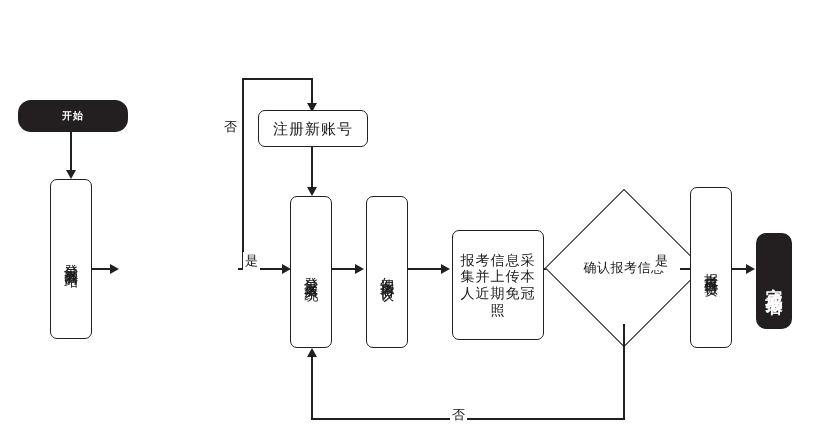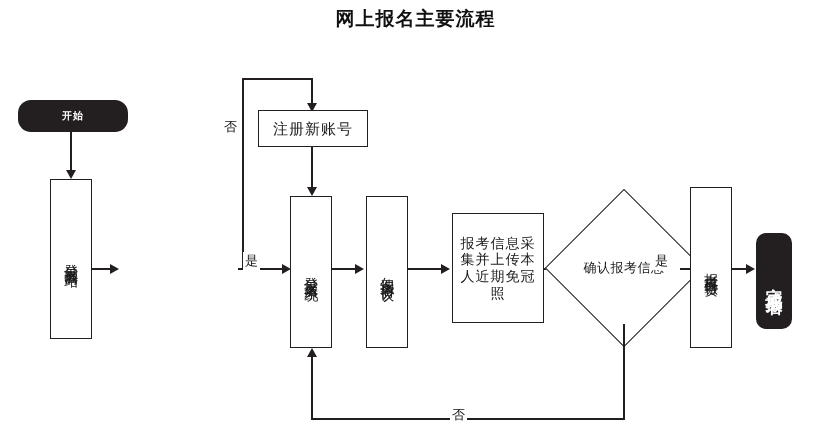--- a/index.html
+++ b/index.html
@@ -13,21 +13,21 @@
   #root{position:relative;width:831px;height:437px;}
 
   .title{
     position:absolute;top:6px;left:0;width:831px;
     text-align:center;
     font-size:19px;font-weight:bold;letter-spacing:1px;
     color:#111;
   }
 
   
-  .node{position:absolute;box-sizing:border-box;}
+  .node{position:absolute;box-sizing:border-box;border-radius:7px;}
 
   
   .pill{
     background:#231f20;color:#ffffff;
     border-radius:13px;
     display:flex;align-items:center;justify-content:center;
     font-weight:bold;
     letter-spacing:1px;
   }
   .pill.vertical{
@@ -89,21 +89,20 @@
     background:#fff;
     padding:0 2px;
     color:#111;
   }
 </style>
 </head>
 <body>
 
 <div id="root">
 
-  <div class="title">网上报名主要流程</div>
 
   <div class="node pill" style="left:18px;top:100px;width:110px;height:32px;font-size:10px;">开始</div>
 
   <div class="line vline" style="left:70px;top:132px;height:43px;"></div>
   <div class="arrow down" style="left:66px;top:170px;"></div>
 
   <div class="node rect vert" style="left:50px;top:179px;width:42px;height:160px;">登录报名网站</div>
 
   <div class="line hline" style="left:92px;top:268px;width:25px;"></div>
   <div class="arrow right" style="left:110px;top:264px;"></div>
@@ -127,21 +126,21 @@
   <div class="node rect vert" style="left:290px;top:196px;width:42px;height:152px;">登录报名系统</div>
 
   <div class="line hline" style="left:332px;top:268px;width:30px;"></div>
   <div class="arrow right" style="left:355px;top:264px;"></div>
 
   <div class="node rect vert" style="left:366px;top:196px;width:42px;height:152px;">勾选报名协议</div>
 
   <div class="line hline" style="left:408px;top:268px;width:40px;"></div>
   <div class="arrow right" style="left:441px;top:264px;"></div>
 
-  <div class="node rect" style="left:452px;top:213px;width:92px;height:110px;font-size:14px;padding:4px 6px;letter-spacing:1px;">报考信息采集并上传本人近期免冠照</div>
+  <div class="node rect" style="left:452px;top:230px;width:92px;height:110px;font-size:14px;padding:4px 6px;letter-spacing:1px;">报考信息采集并上传本人近期免冠照</div>
 
   <div class="line hline" style="left:544px;top:268px;width:22px;"></div>
   <div class="arrow right" style="left:559px;top:264px;"></div>
 
   <div class="diamond" style="left:568px;top:212px;width:112px;height:112px;">
     <div class="shape"></div>
     <div class="dlabel">确认报考信息</div>
   </div>
 
   <div class="line hline" style="left:680px;top:268px;width:28px;"></div>

